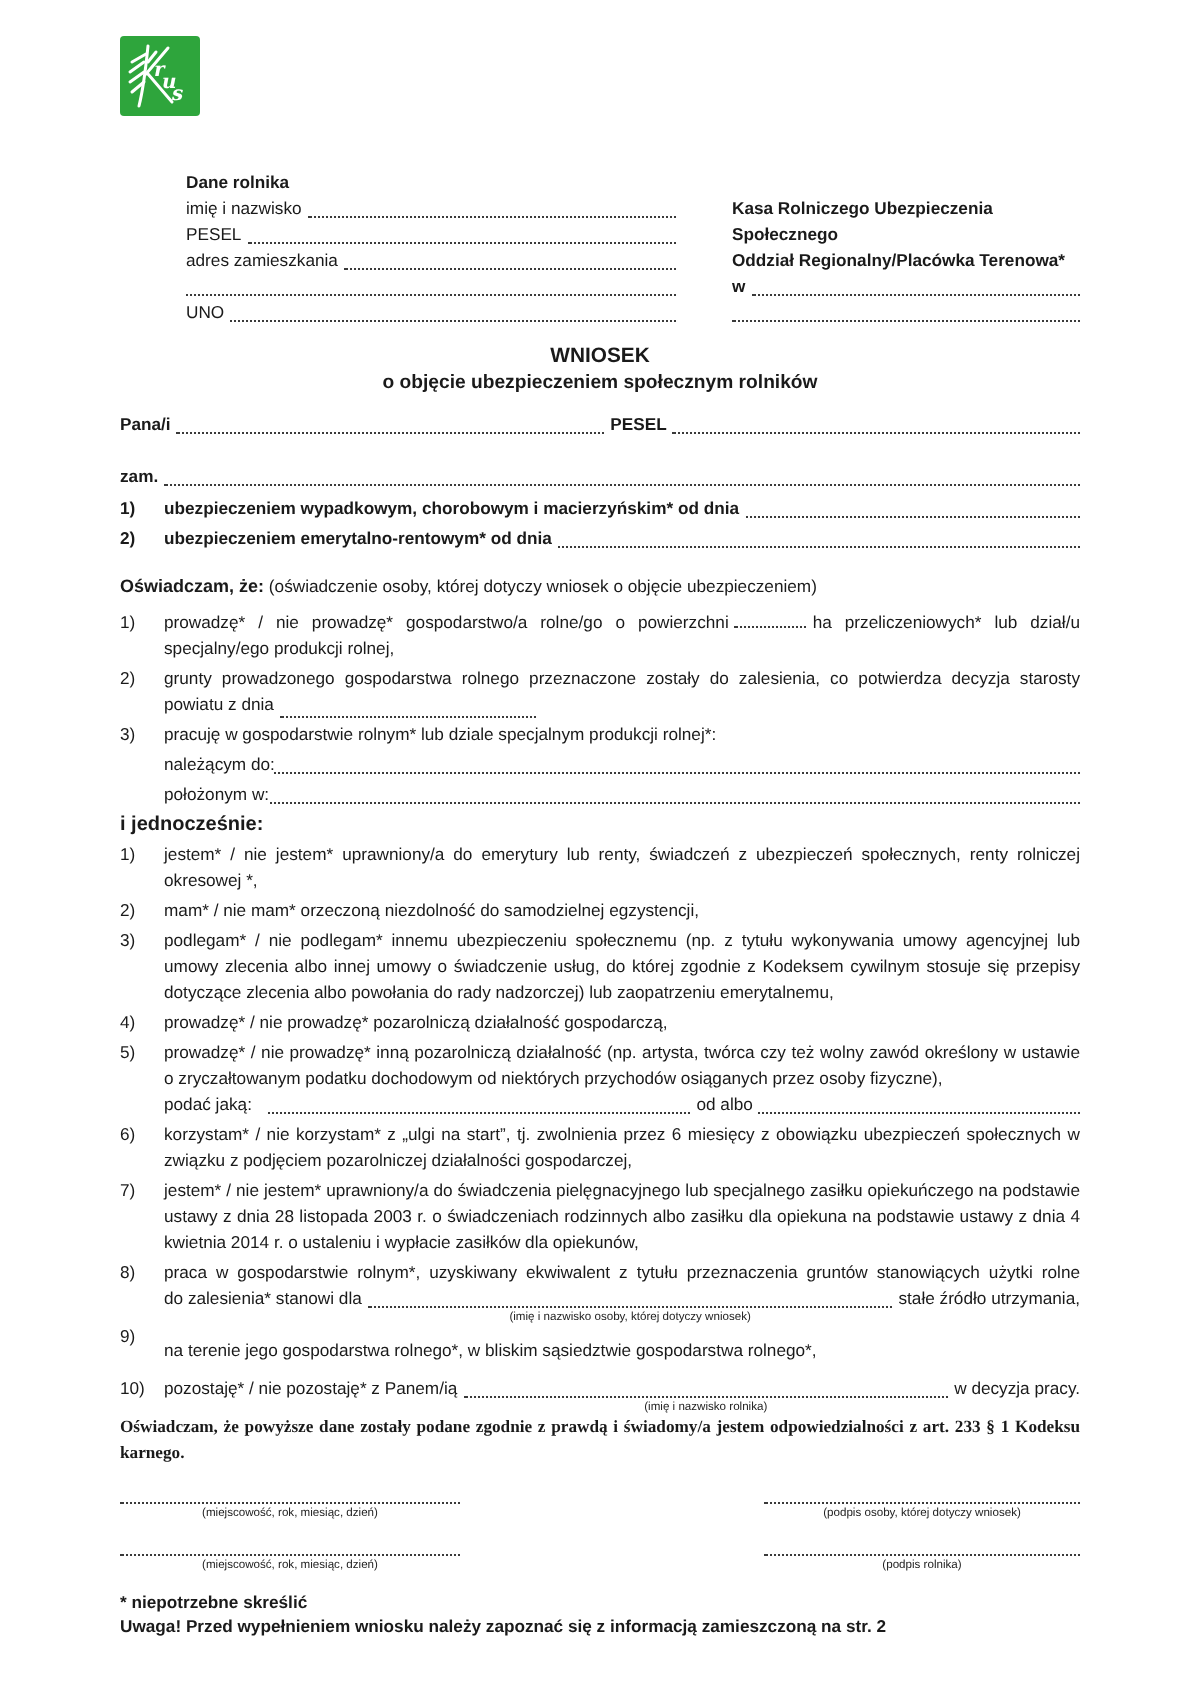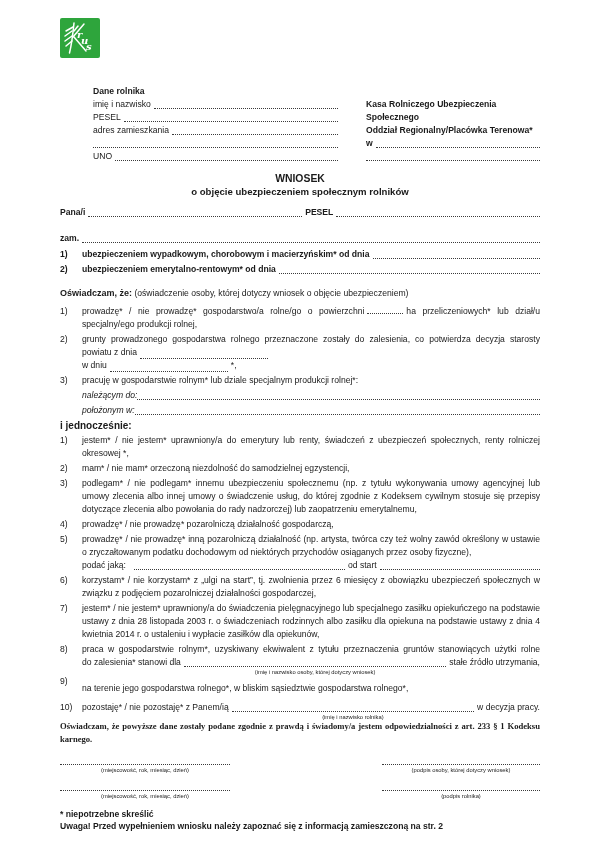--- a/index.html
+++ b/index.html
@@ -23,21 +23,21 @@
   .panai{margin-top:8px;}
   .zam{margin-top:13px;}
   .apitems{margin-top:3px;}
   .item{display:flex;margin-bottom:2px;}
   .no{flex:0 0 22px;}
   .itext{flex:1 1 auto;text-align:justify;}
   .sechead{margin-top:11px;margin-bottom:5px;}
   .sechead .b{font-size:9px;}
   .dots-in{display:inline-block;border-bottom:1.2px dotted #3a3a3a;height:7px;margin:0 3px;}
   .jline{text-align:justify;text-align-last:justify;}
-  .fieldrow{height:15px;font-style:italic;}
+  .fieldrow{height:15px;}
   .capfill{position:relative;}
   .capfill .cap{position:absolute;top:3px;left:0;width:100%;text-align:center;
        font-size:5.8px;line-height:7px;color:#222;white-space:nowrap;}
   .sp-after{margin-bottom:6px;}
   .l2gap{margin-top:7px;}
   .closing{margin-top:3px;text-align:justify;font-weight:bold;font-family:Liberation Serif, serif;}
   .sigrow{display:flex;justify-content:space-between;}
   .sigrow1{margin-top:10px;}
   .sigrow2{margin-top:8px;}
   .sig{display:block;}
@@ -165,25 +165,20 @@
   </div>
 
   <div class="item">
     <span class="no">2)</span>
     <span class="itext" style="text-align:left">
       <div class="jline">grunty prowadzonego gospodarstwa rolnego przeznaczone zostały do zalesienia, co potwierdza decyzja starosty</div>
       <div class="row">
           <span>powiatu z dnia</span>
           <span class="dots-in" style="width:128px"></span>
         </div>
-      <div class="row">
-          <span>w dniu</span>
-          <span class="dots-in" style="width:118px"></span>
-          <span>*,</span>
-        </div>
     </span>
   </div>
 
   <div class="item">
     <span class="no">3)</span>
     <span class="itext" style="text-align:left">
       <div>pracuję w gospodarstwie rolnym* lub dziale specjalnym produkcji rolnej*:</div>
       <div class="row fieldrow">
           <span>należącym do:</span>
           <span class="dotfill ns"></span>
@@ -213,21 +208,21 @@
     <span class="no">4)</span>
     <span class="itext">prowadzę* / nie prowadzę* pozarolniczą działalność gospodarczą,</span>
   </div>
   <div class="item">
     <span class="no">5)</span>
     <span class="itext" style="text-align:justify">
       <span>prowadzę* / nie prowadzę* inną pozarolniczą działalność (np. artysta, twórca czy też wolny zawód określony w ustawie o zryczałtowanym podatku dochodowym od niektórych przychodów osiąganych przez osoby fizyczne),</span>
       <div class="row">
           <span>podać jaką:</span>
           <span class="dotfill" style="flex:1.25;margin-left:8px"></span>
-          <span style="margin-left:3px">od start</span>
+          <span style="margin-left:3px">od albo</span>
           <span class="dotfill" style="flex:0.95"></span>
         </div>
     </span>
   </div>
   <div class="item">
     <span class="no">6)</span>
     <span class="itext">korzystam* / nie korzystam* z „ulgi na start”, tj. zwolnienia przez 6 miesięcy z obowiązku ubezpieczeń społecznych w związku z podjęciem pozarolniczej działalności gospodarczej,</span>
   </div>
   <div class="item">
     <span class="no">7)</span>

